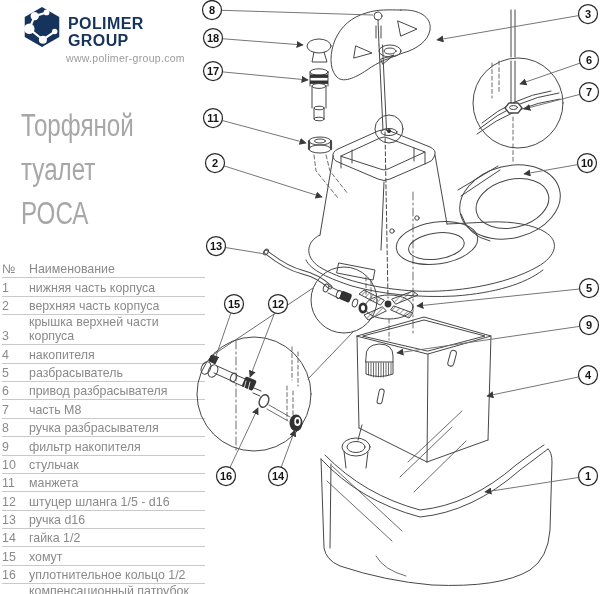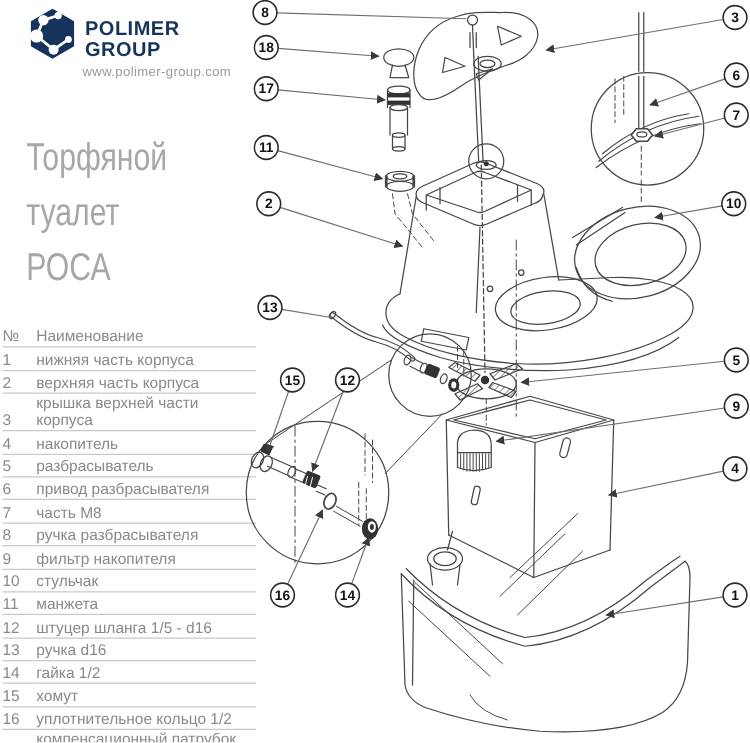--- a/index.html
+++ b/index.html
@@ -75,21 +75,21 @@
         <tr>
           <td class="num">2</td>
           <td>верхняя часть корпуса</td>
         </tr>
         <tr>
           <td class="num">3</td>
           <td>крышка верхней части корпуса</td>
         </tr>
         <tr>
           <td class="num">4</td>
-          <td>накопитель</td>
+          <td>накопителя</td>
         </tr>
         <tr>
           <td class="num">5</td>
           <td>разбрасыватель</td>
         </tr>
         <tr>
           <td class="num">6</td>
           <td>привод разбрасывателя</td>
         </tr>
         <tr>

